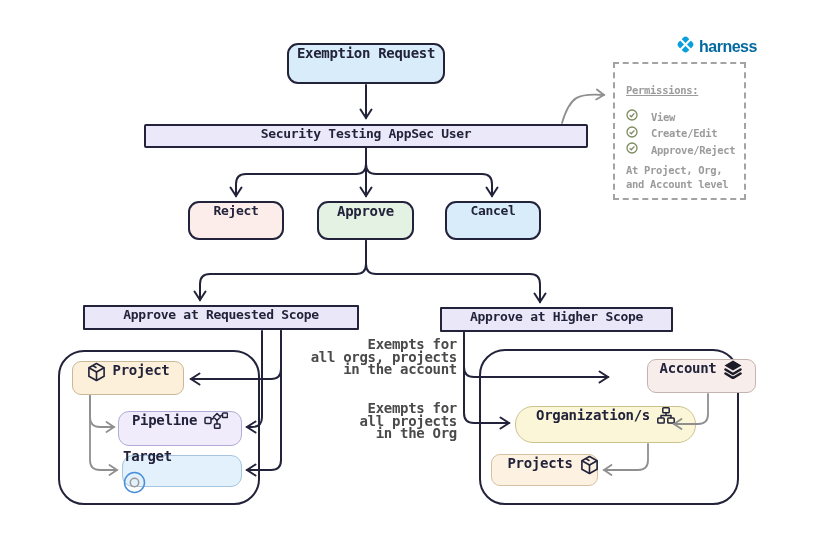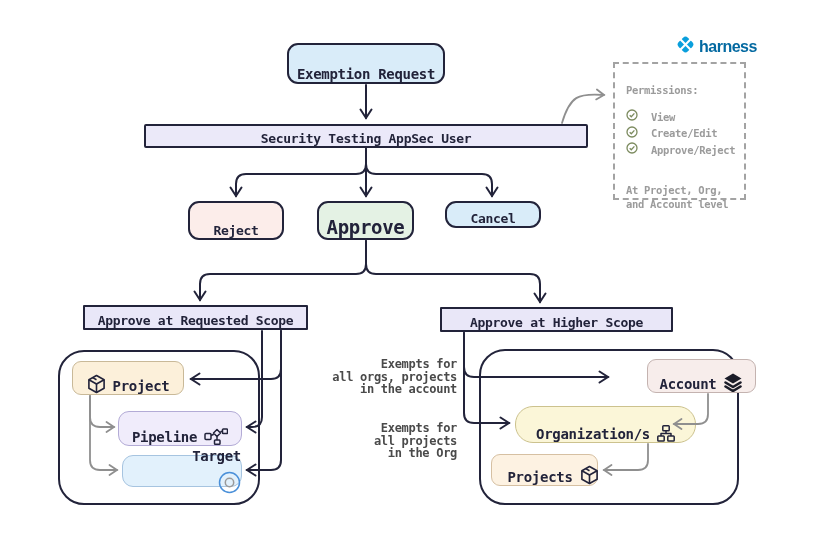--- a/index.html
+++ b/index.html
@@ -3,36 +3,36 @@
 <meta charset="utf-8">
 <style>
   html,body{margin:0;padding:0;background:#ffffff;}
   #stage{
     position:relative;width:814px;height:552px;background:#fff;overflow:hidden;
     font-family:"DejaVu Sans Mono","Liberation Mono",monospace;color:var(--ink,#22233a);
   }
   .abs{position:absolute;box-sizing:border-box;}
   svg.wires{position:absolute;left:0;top:0;z-index:6;pointer-events:none;}
   .node{
-    display:flex;align-items:flex-end;justify-content:center;gap:7px;
+    display:flex;align-items:flex-start;justify-content:center;gap:7px;
     font-weight:700;letter-spacing:-0.3px;z-index:4;
   }
   .node .ic{display:flex;align-items:center;}
   
   .n-exemption{left:287px;top:43px;width:158px;height:41px;border:2px solid var(--ink);
     border-radius:11px;background:var(--node-blue);font-size:14px;}
   .n-appsec{left:144px;top:124px;width:444px;height:24px;border:2px solid var(--ink);
     border-radius:2px;background:var(--node-lavender);font-size:13px;}
   .n-reject{left:188px;top:201px;width:96px;height:39px;border:2px solid var(--ink);
     border-radius:11px;background:var(--node-red);font-size:13px;}
   .n-approve{left:317px;top:201px;width:97px;height:39px;border:2px solid var(--ink);
-    border-radius:11px;background:var(--node-green);font-size:19px;}
-  .n-cancel{left:445px;top:201px;width:96px;height:27px;border:2px solid var(--ink);
+    border-radius:11px;background:var(--node-green);font-size:14px;}
+  .n-cancel{left:445px;top:201px;width:96px;height:39px;border:2px solid var(--ink);
     border-radius:11px;background:var(--node-blue);font-size:13px;}
-  .n-reqscope{left:83px;top:305px;width:225px;height:25px;border:2px solid var(--ink);
+  .n-reqscope{left:83px;top:305px;width:276px;height:25px;border:2px solid var(--ink);
     border-radius:1px;background:var(--node-scope);font-size:13px;}
   .n-highscope{left:440px;top:307px;width:233px;height:25px;border:2px solid var(--ink);
     border-radius:1px;background:var(--node-scope);font-size:13px;}
   
   .container{border:2px solid var(--ink);border-radius:26px;background:#fff;z-index:2;}
   .c-left{left:58px;top:350px;width:202px;height:155px;}
   .c-right{left:479px;top:349px;width:260px;height:156px;}
   
   .inner{z-index:4;font-size:14px;}
   .n-project{left:72px;top:361px;width:112px;height:34px;border:1.5px solid var(--border-cream);
@@ -44,26 +44,26 @@
   .n-account{left:614px;top:359px;width:109px;height:34px;border:1.5px solid var(--border-rose);
     border-radius:9px;background:var(--node-rose);margin-left:33px;}
   .n-org{left:515px;top:406px;width:181px;height:37px;border:1.5px solid var(--border-yellow);
     border-radius:18px;background:var(--node-yellow);}
   .n-projects{left:491px;top:454px;width:107px;height:32px;border:1.5px solid var(--border-peach);
     border-radius:9px;background:var(--node-peach);padding-left:17px;}
   
   .perm{left:613px;top:62px;width:133px;height:138px;border:2px dashed var(--panel-border);
     background:#fff;z-index:3;color:var(--muted);font-size:10.5px;font-weight:700;
     letter-spacing:-0.3px;padding:20px 8px 0 11px;}
-  .perm .title{margin-bottom:13px;}
+  .perm .title{margin-bottom:13px;text-decoration:underline;}
   .perm .item{display:flex;align-items:center;gap:13px;line-height:15.5px;white-space:nowrap;}
-  .perm .foot{margin-top:24px;line-height:14.5px;white-space:nowrap;}
-  
-  .note{z-index:4;text-align:right;font-size:12px;font-weight:700;letter-spacing:-0.3px;
-    color:var(--note);line-height:12.5px;white-space:nowrap;margin-top:20px;}
+  .perm .foot{margin-top:4px;line-height:14.5px;white-space:nowrap;}
+  
+  .note{z-index:4;text-align:right;font-size:14px;font-weight:700;letter-spacing:-0.3px;
+    color:var(--note);line-height:12.5px;white-space:nowrap;}
   .note1{right:357px;top:338px;}
   .note2{right:357px;top:402px;}
   
   .brand{left:676px;top:36px;height:21px;display:flex;align-items:center;gap:4px;z-index:3;}
   .brand .word{font-family:"Liberation Sans","DejaVu Sans",sans-serif;font-weight:700;
     font-size:16px;color:#0369a1;letter-spacing:-0.5px;}
 </style>
 </head>
 <body>
 

